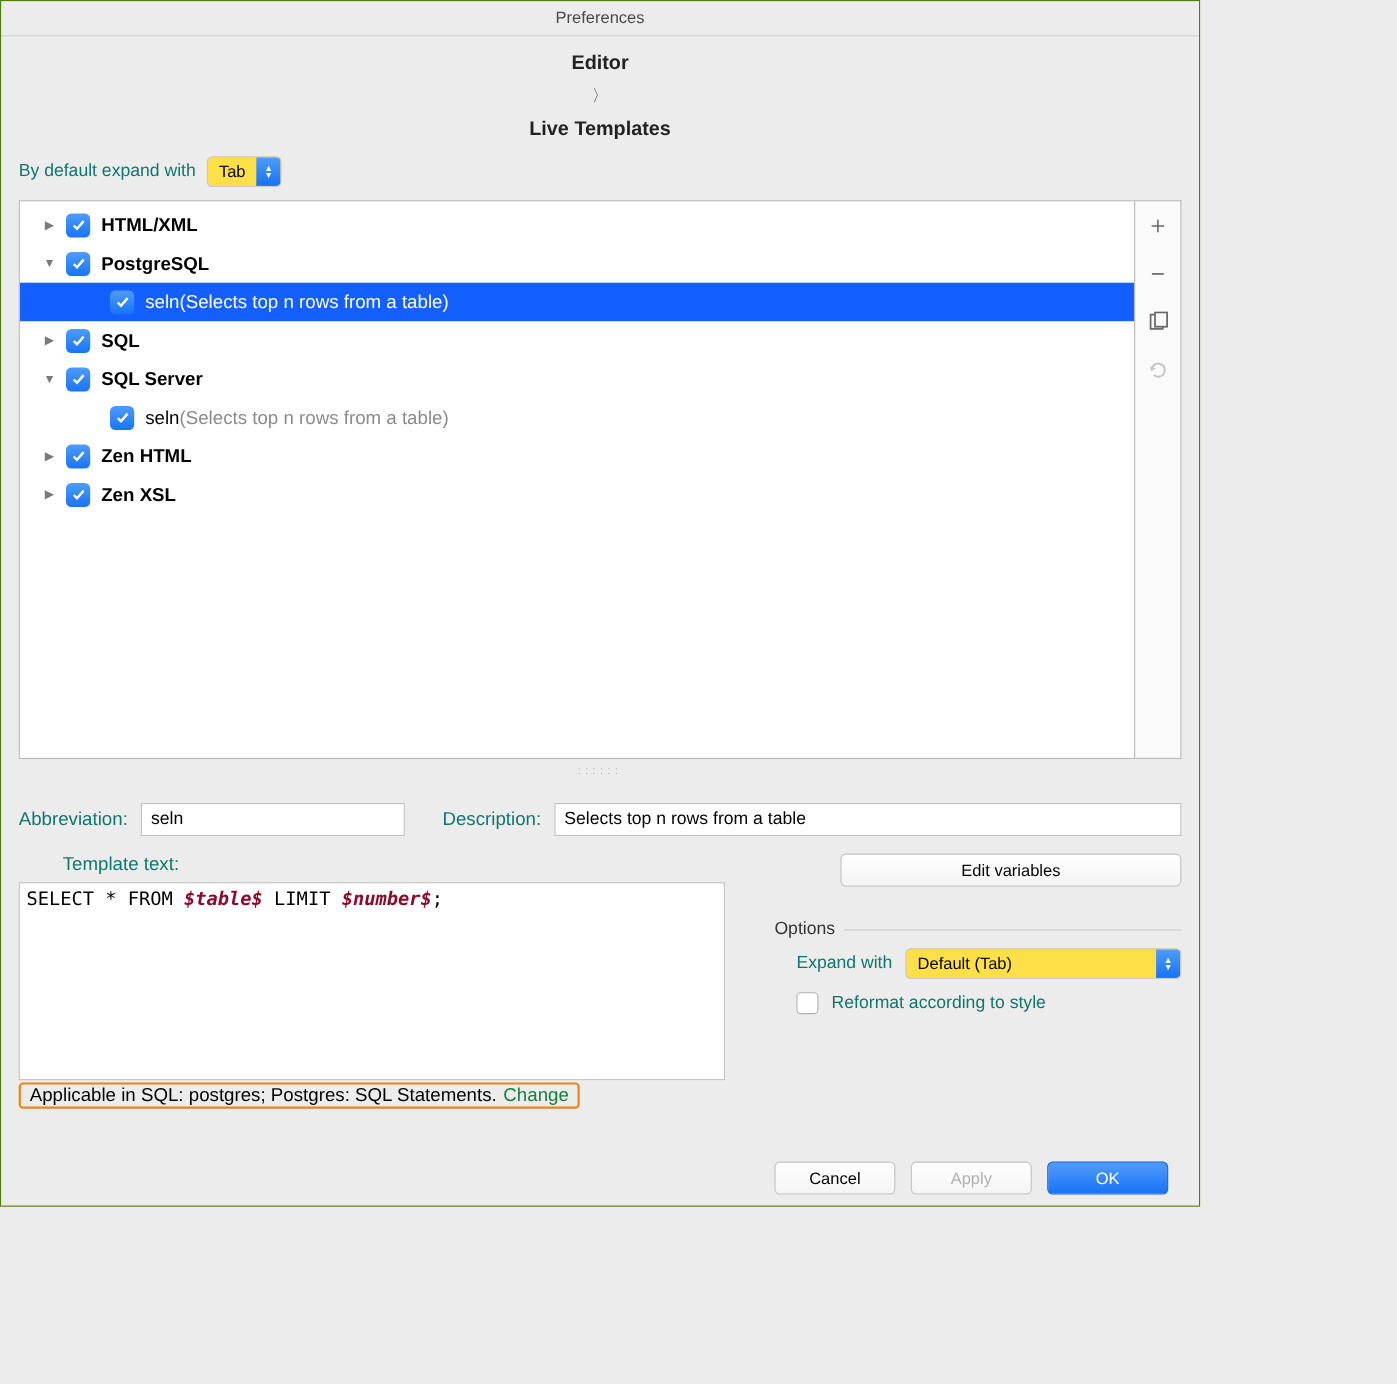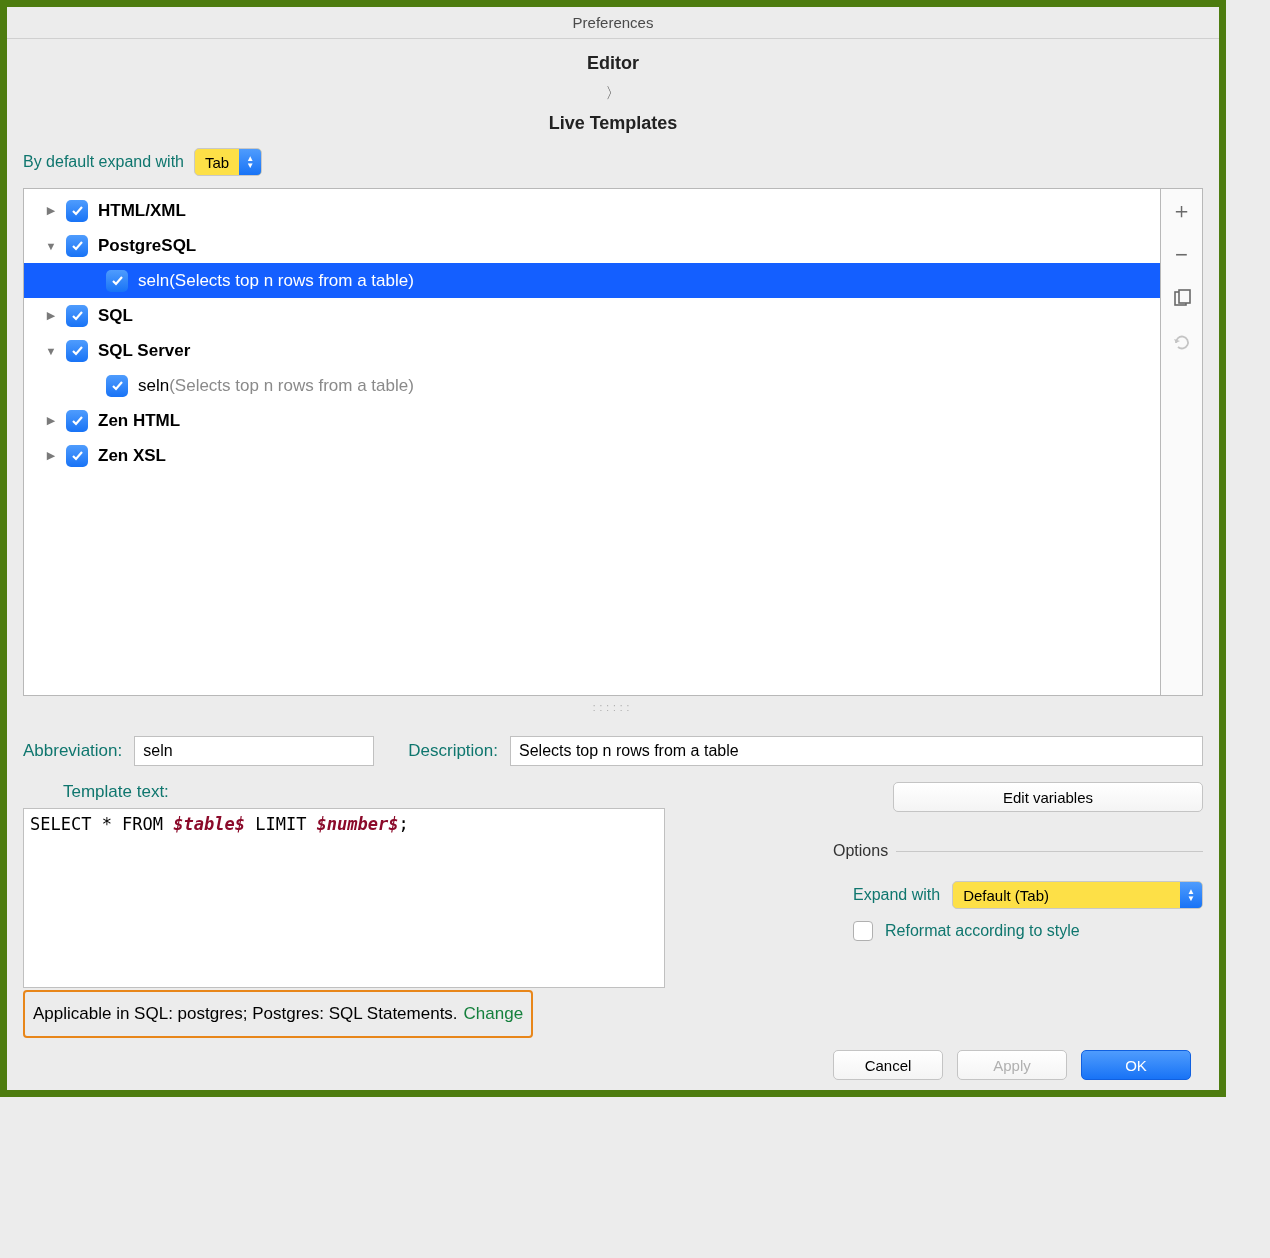--- a/index.html
+++ b/index.html
@@ -5,24 +5,24 @@
 * { box-sizing: border-box; margin: 0; padding: 0; }
 body {
   font-family: -apple-system, "Helvetica Neue", Arial, sans-serif;
   font-size: 15px;
   background: #ececec;
   width: 1270px;
   height: 1258px;
   overflow: hidden;
 }
 .window {
-  width: 1226px;
+  width: 1091px;
   height: 1097px;
   background: #ececec;
-  border: 7px solid #4d7c0f;
+  border: 1px solid #4d7c0f;
   position: relative;
 }
 .titlebar {
   height: 32px;
   text-align: center;
   line-height: 32px;
   font-size: 15px;
   color: #4a4a4a;
   border-bottom: 1px solid #d0d0d0;
 }
@@ -208,21 +208,21 @@
   cursor: pointer;
 }
 .btn.wide { width: 310px; align-self: flex-end; }
 .options-box { margin-top: 30px; }
 .options-header {
   display: flex;
   align-items: center;
   gap: 8px;
   font-size: 16px;
   color: #333;
-  margin-bottom: 21px;
+  margin-bottom: 8px;
 }
 .options-header .line { flex: 1; height: 1px; background: #c8c8c8; }
 .option-row {
   display: flex;
   align-items: center;
   gap: 12px;
   margin-bottom: 12px;
   padding-left: 20px;
 }
 .plain-check {
@@ -230,21 +230,21 @@
   height: 20px;
   border: 1px solid #b0b0b0;
   border-radius: 4px;
   background: #fff;
 }
 .applicable-box {
   display: inline-flex;
   align-items: flex-end;
   border: 2px solid #e8861a;
   border-radius: 4px;
-  padding: 12px 8px;
+  padding: 0 8px;
   margin-top: 2px;
   font-size: 17px;
 }
 .applicable-box .link { color: #15803d; cursor: pointer; margin-left: 6px; }
 .footer {
   position: absolute;
   bottom: 10px;
   right: 28px;
   display: flex;
   gap: 14px;

